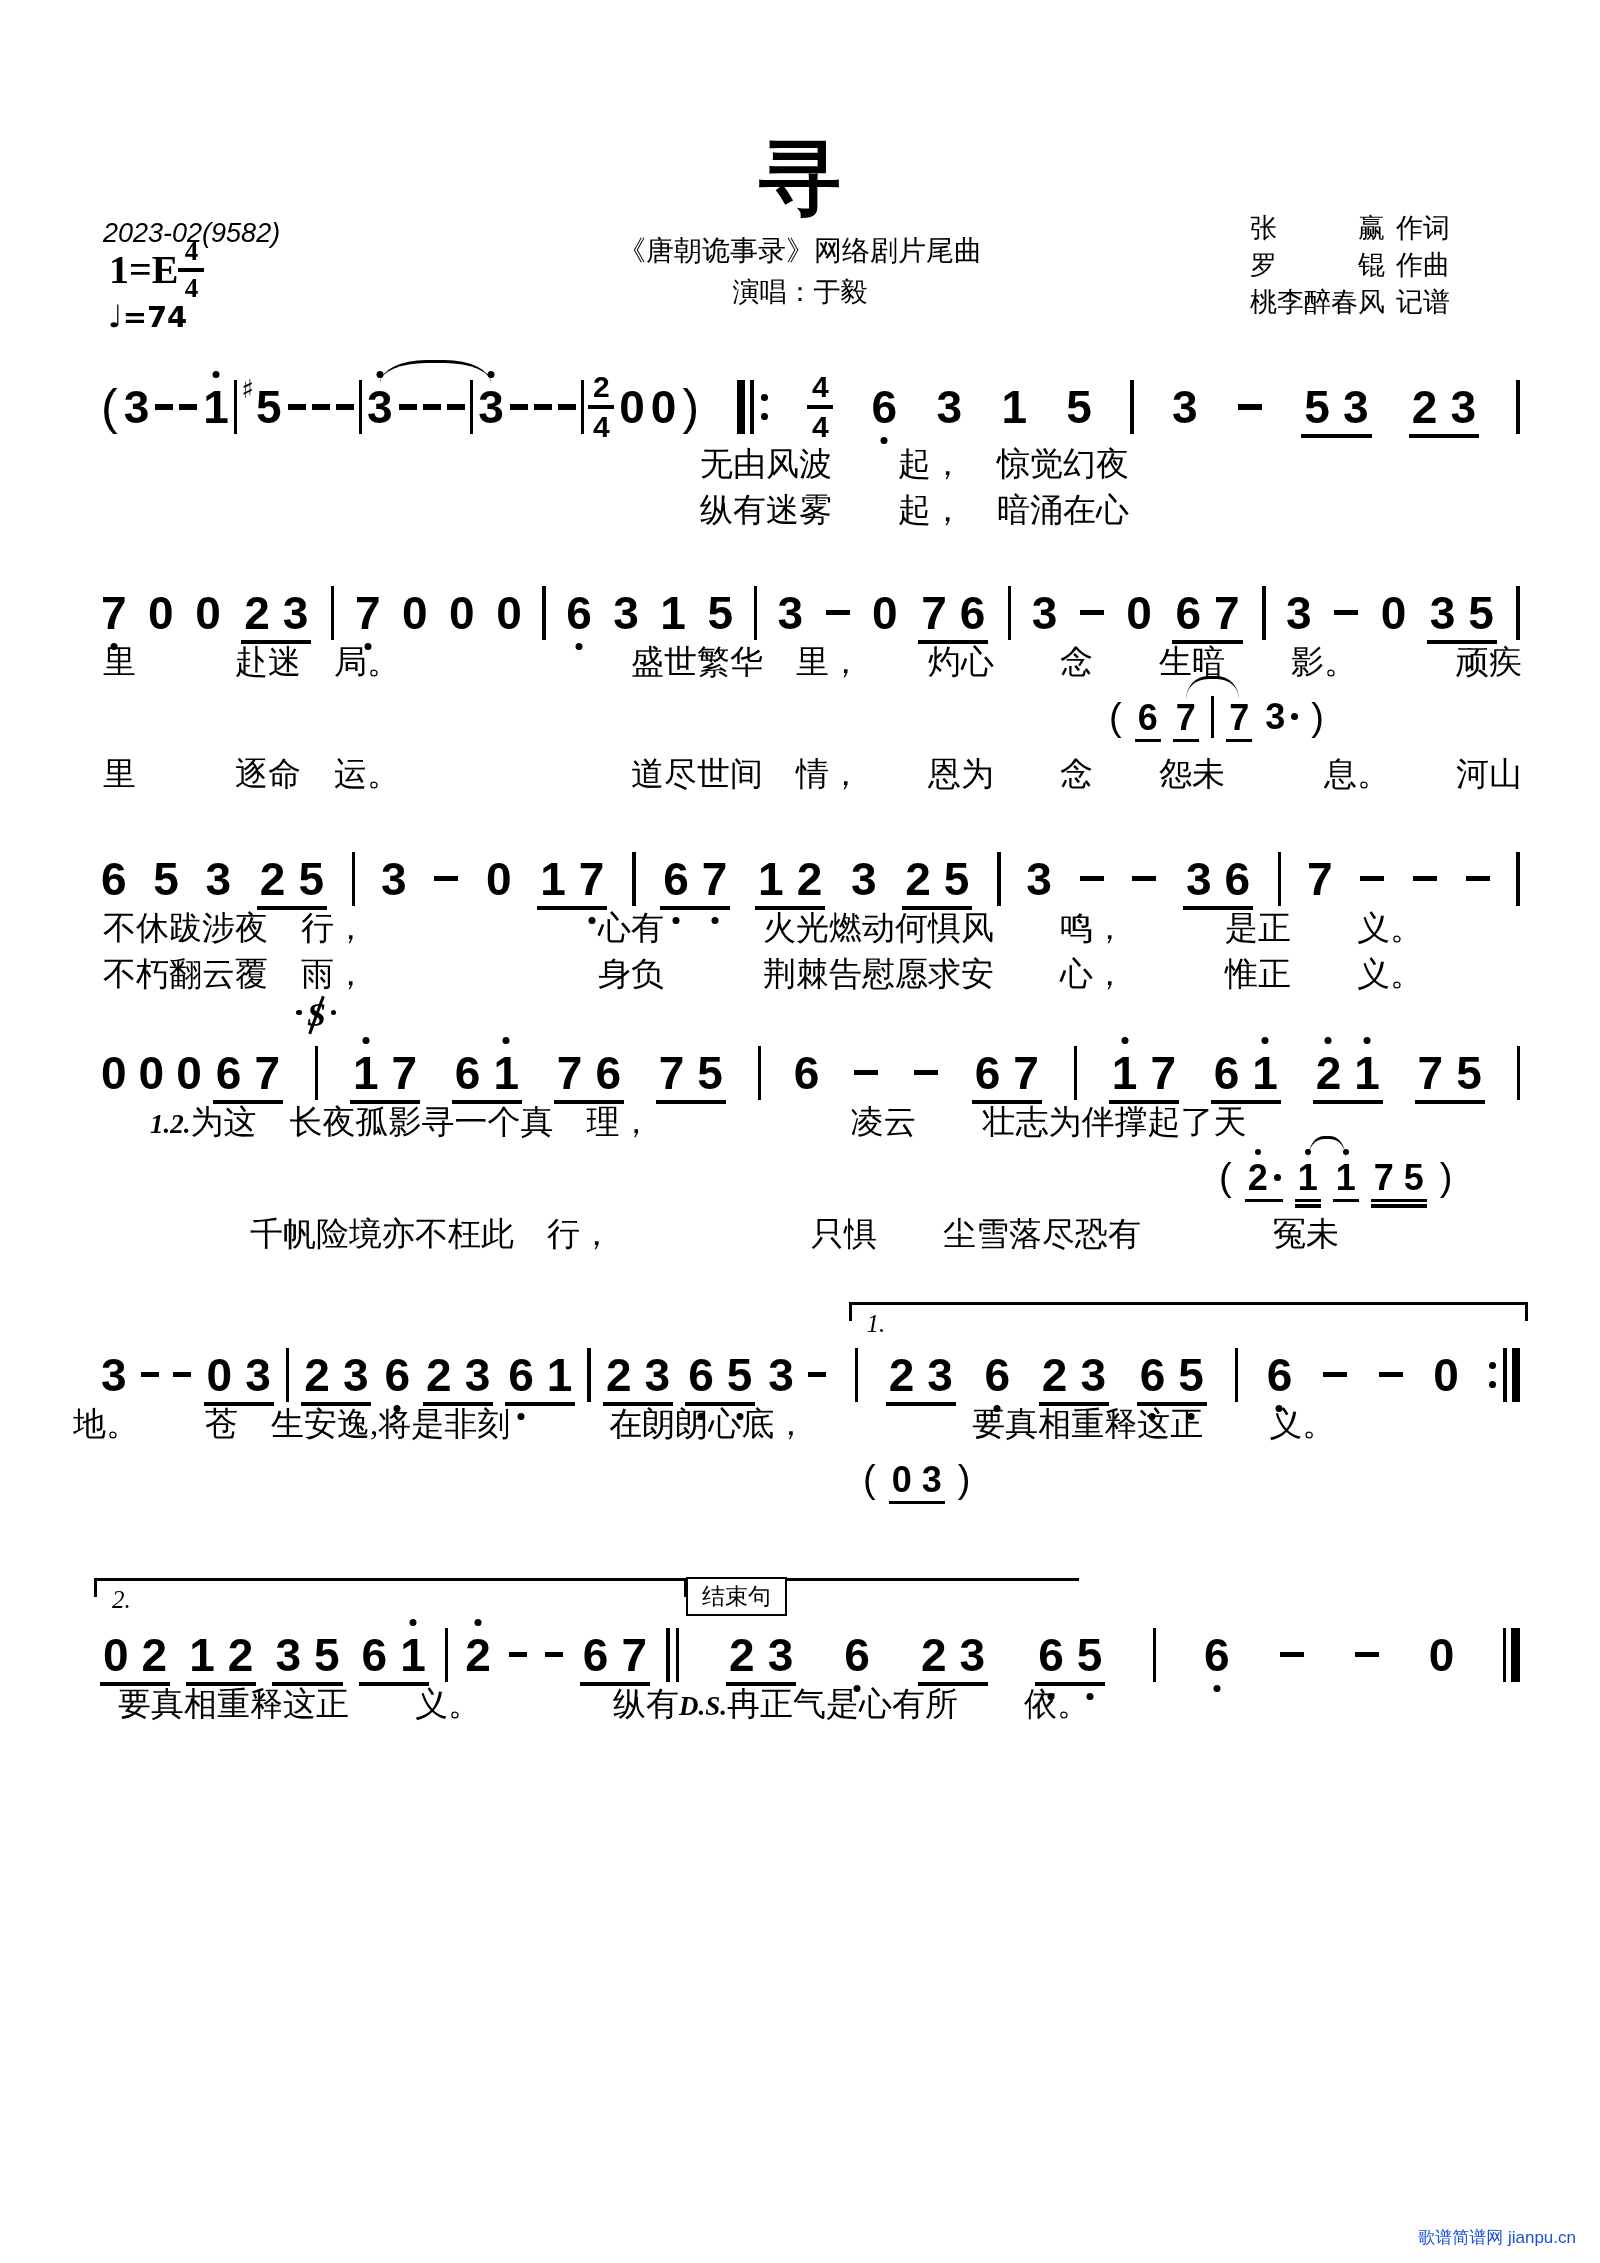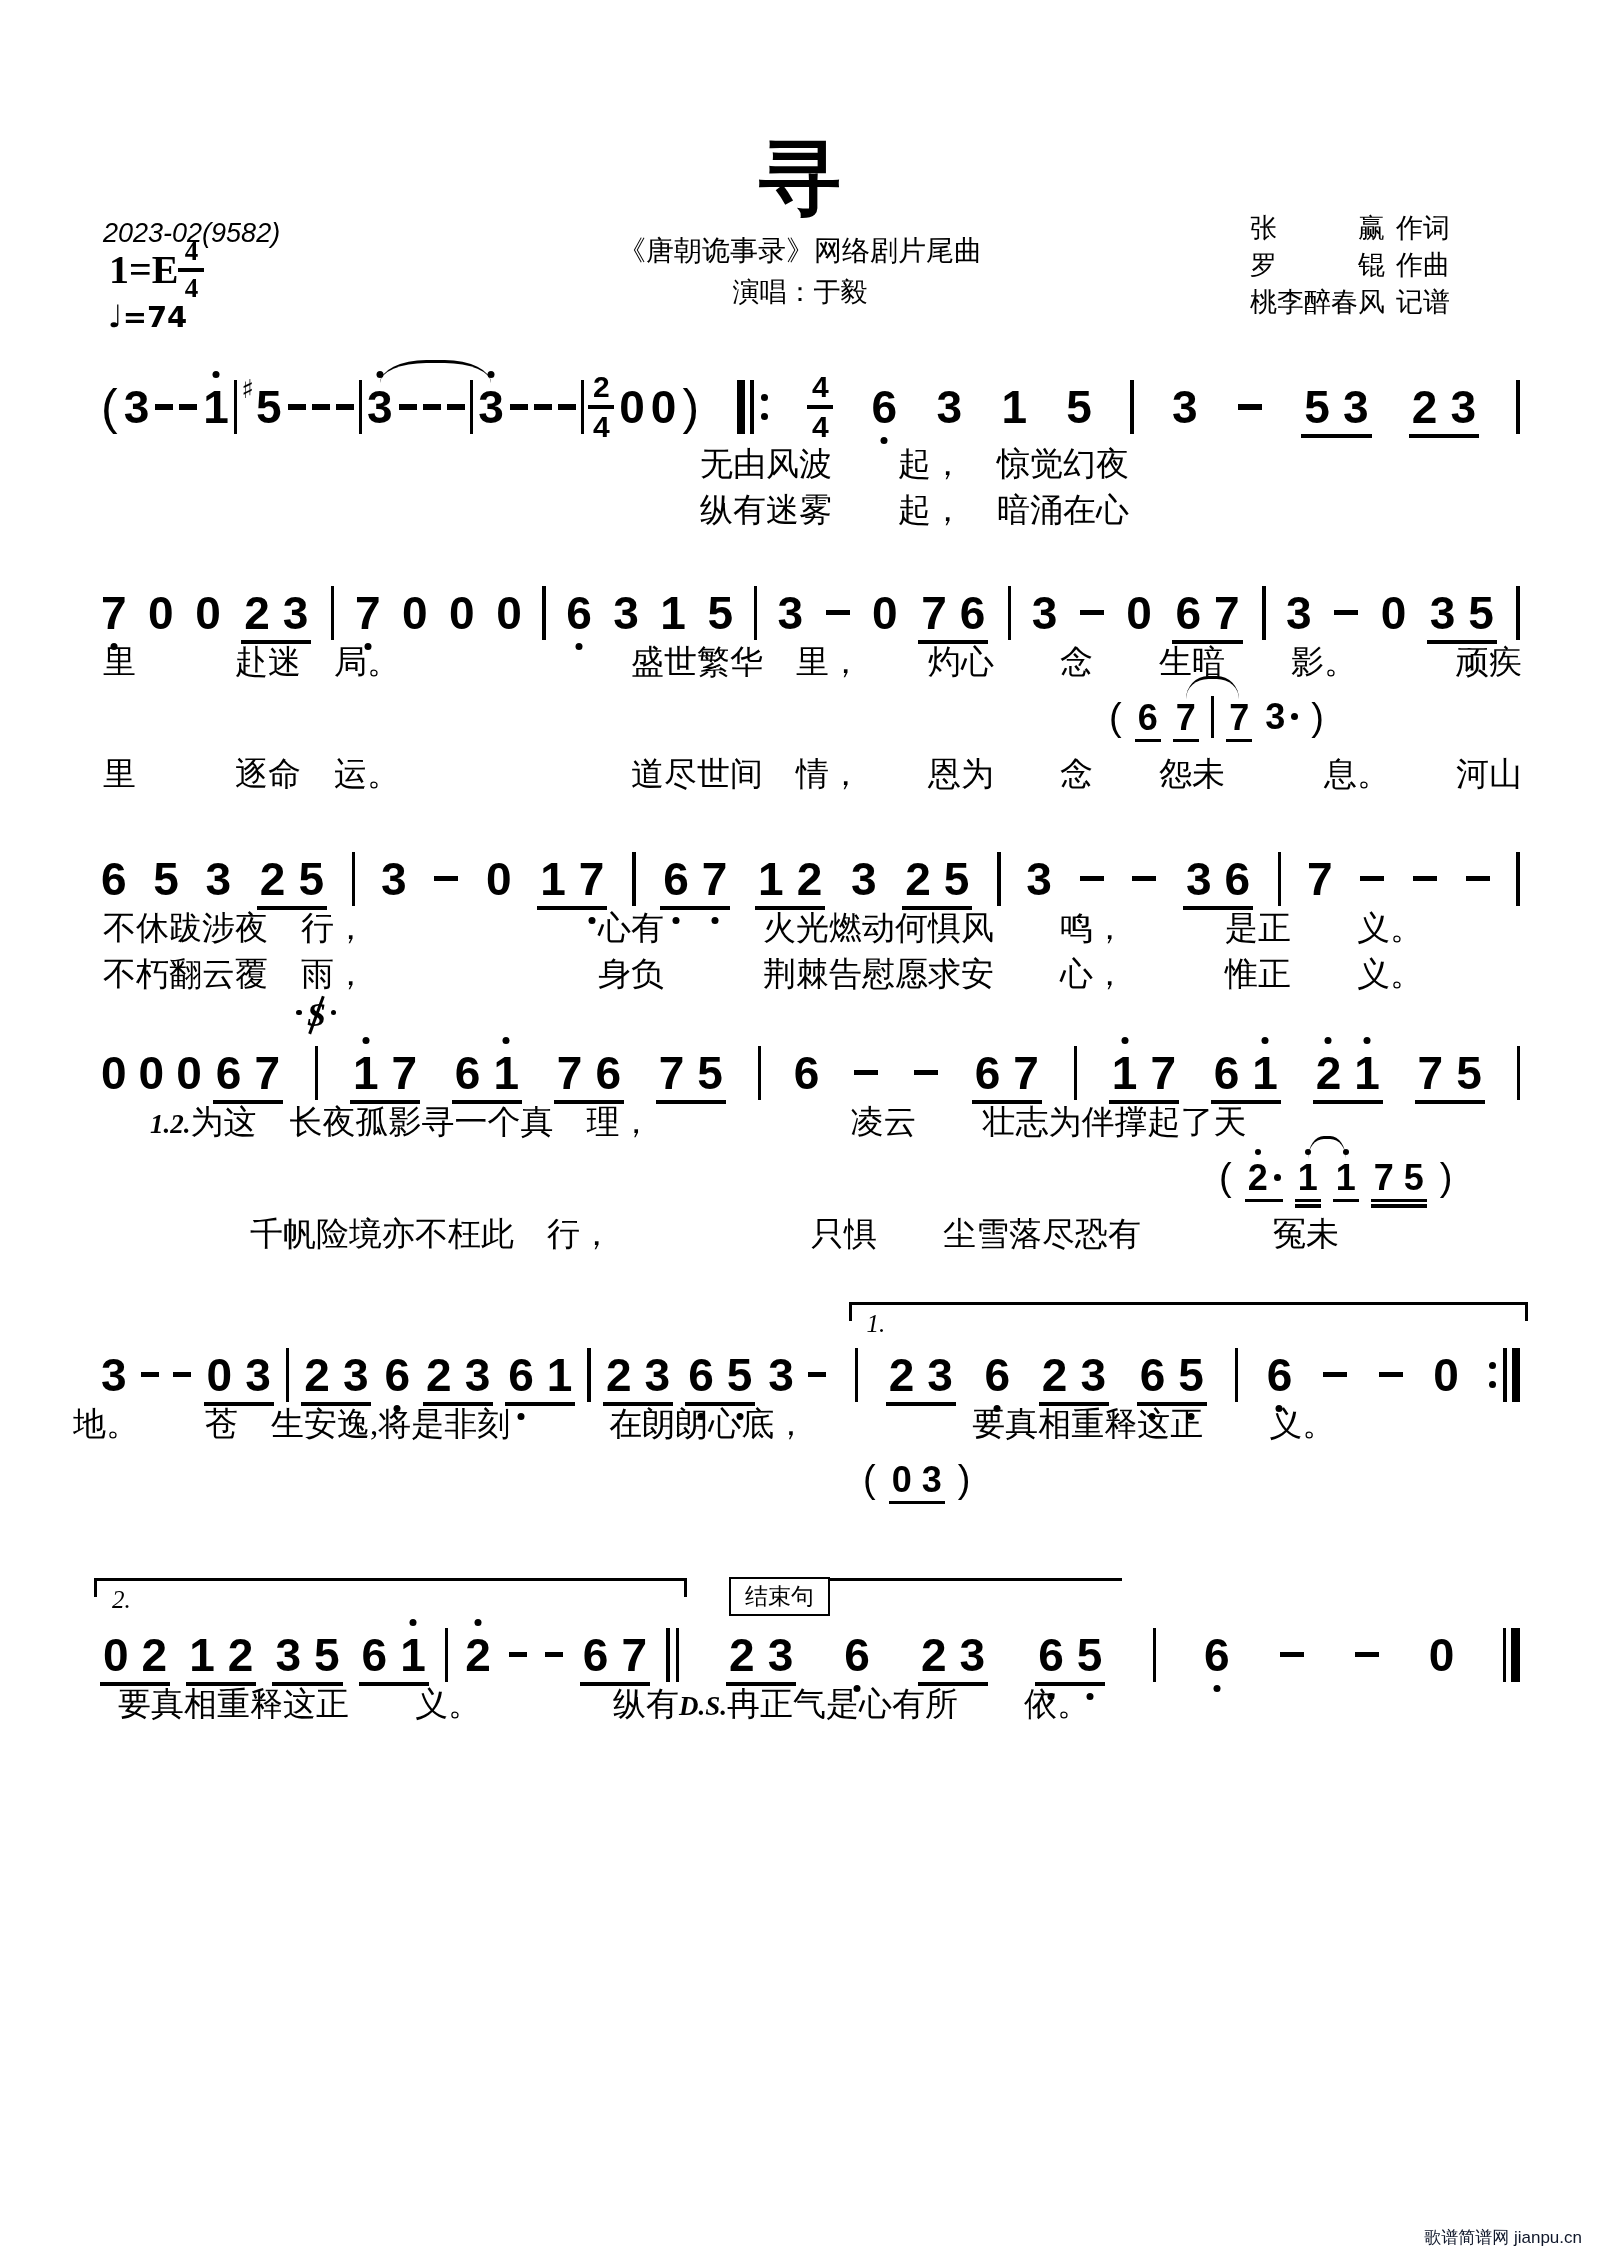--- a/index.html
+++ b/index.html
@@ -58,21 +58,21 @@
   .ilrow{height:56px;padding-top:10px}
   .ilflex{position:relative;display:inline-flex;align-items:center;gap:12px}
   .small .dg{font-size:36px}
   .small .grp{gap:8px;border-bottom-width:3.5px;padding-bottom:3px}
   .small .vbar{height:42px}
   .small .par{font-size:38px}
   .small .hdot,.small .ldot{width:6px;height:6px}
   .small .hdot{top:-11px}
   .small .aug{width:7px;height:7px;margin-left:5px}
   .tie{position:absolute;height:20px;border-top:3.5px solid #000;border-radius:50% 50% 0 0/120% 120% 0 0}
-  .footer{position:absolute;right:18px;bottom:14px;font:17px "Liberation Sans",sans-serif;color:#0f172a}
+  .footer{position:absolute;right:24px;bottom:14px;font:17px "Liberation Sans",sans-serif;color:#1d4ed8}
 </style>
 </head>
 <body>
 
 <div class="page">
   <div class="catalog">2023-02(9582)</div>
   <h1 class="title">寻</h1>
   <div class="subtitle">《唐朝诡事录》网络剧片尾曲</div>
   <div class="singer">演唱：于毅</div>
 
@@ -1027,21 +1027,21 @@
               </span>
             </span>
             <span class="tk gap5">
               <span class="vbar" style="width: 3.5px;"></span>
               <span class="vbar" style="width: 9px;"></span>
             </span>
           </div>
           <div class="bracket tb" style="left: -6px; width: 593.031px;">
             <span class="blabel">2.</span>
           </div>
-          <div class="bracket" style="left: 629px; width: 393.344px;">
+          <div class="bracket" style="left: 586px; width: 393.344px;">
             <span class="blabel boxed">结束句</span>
           </div>
         </div>
         <div class="lyr" style="padding-left: 118px;"><span>要真相重释这正　　义。　　　　纵有</span><span class="ds">D.S.</span><span>冉正气是心有所　　依。</span></div>
       </div>
     </div>
 
   <div class="footer">歌谱简谱网 jianpu.cn</div>
 </div>
 

